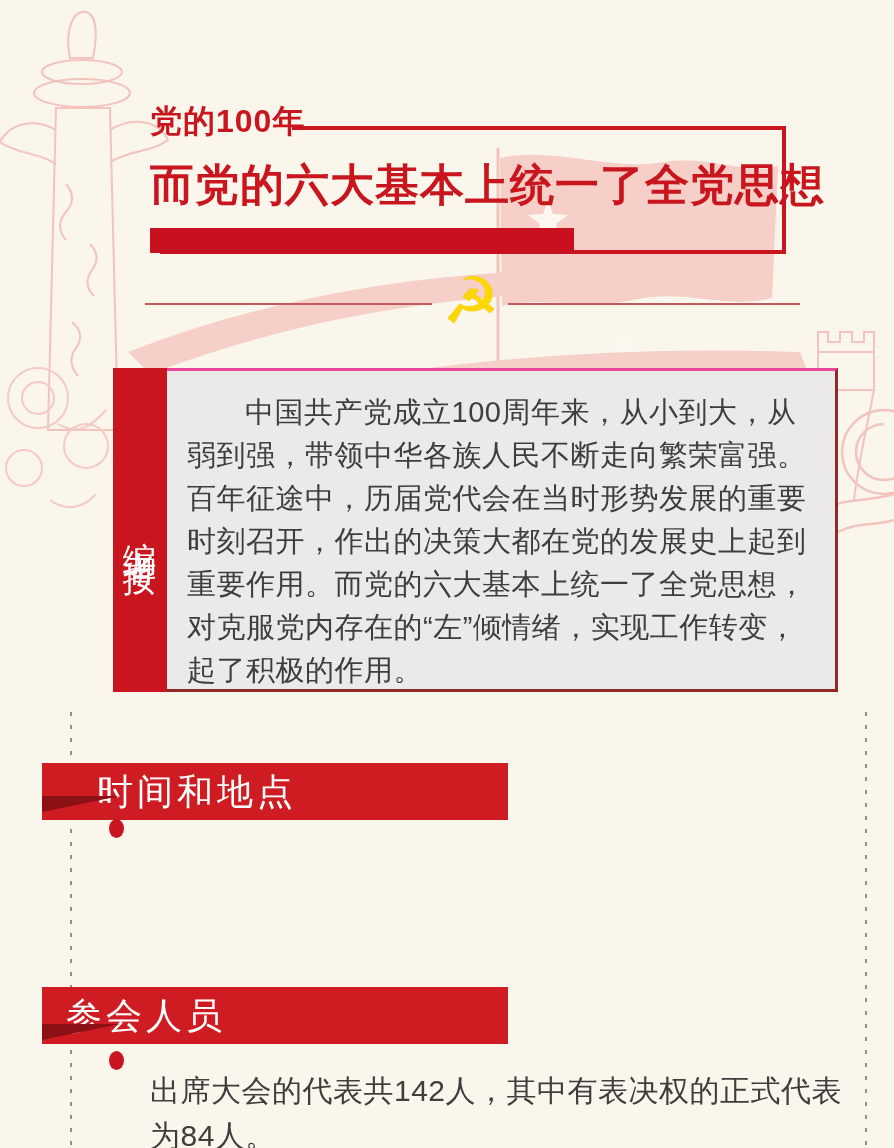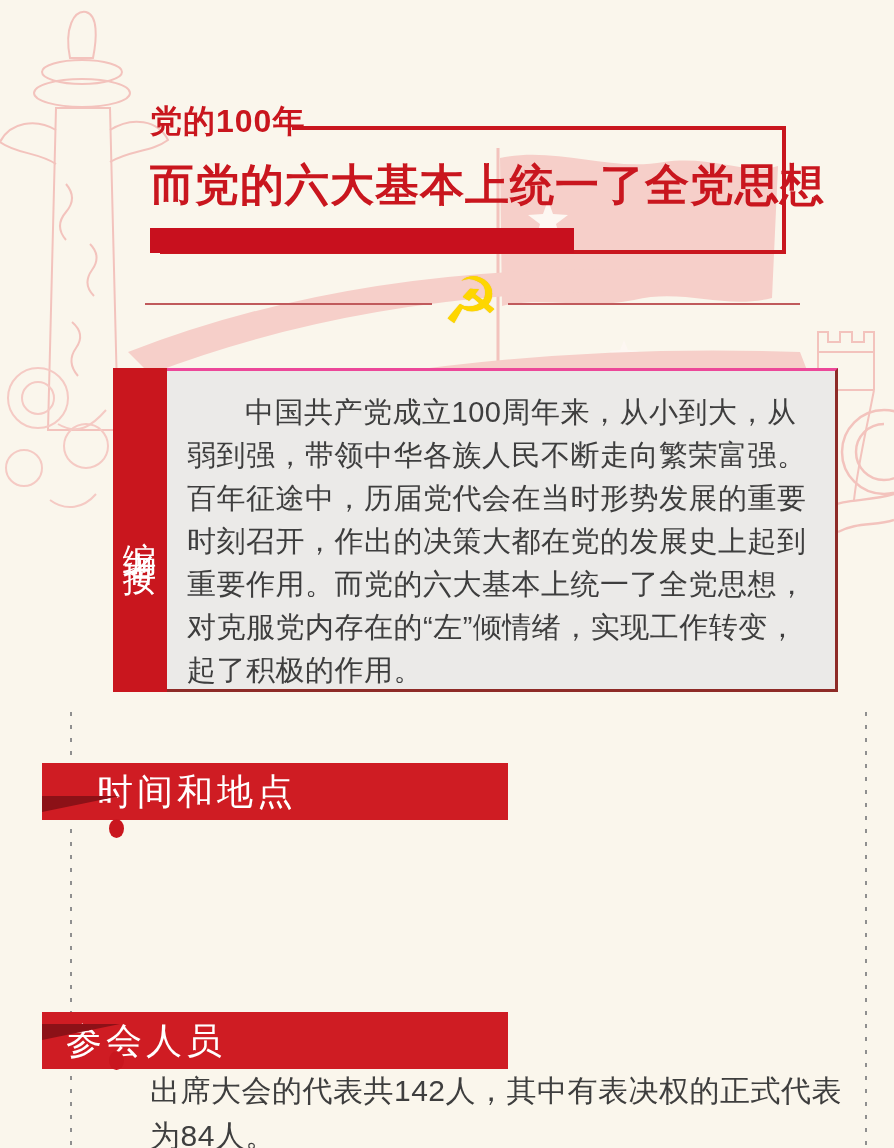--- a/index.html
+++ b/index.html
@@ -68,21 +68,21 @@
   }
   .dotted-left{left:70px;}
   .dotted-right{left:865px;}
   
   .banner{
     left:42px;width:466px;height:57px;background:#cf1c23;z-index:3;
     color:#ffffff;font-size:36px;letter-spacing:4px;
     line-height:57px;padding-left:55px;box-sizing:border-box;
   }
   .banner1{top:739px;margin-top:24px;}
-  .banner2{top:1012px;padding-left:24px;}
+  .banner2{top:987px;padding-left:24px;}
   .fold{
     width:0;height:0;z-index:3;left:42px;
     border-top:16px solid #8c1117;
     border-right:78px solid transparent;
   }
   .fold1{top:796px;}
   .fold2{top:1024px;}
   
   .bullet-dot{
     width:15px;height:19px;border-radius:50%;

